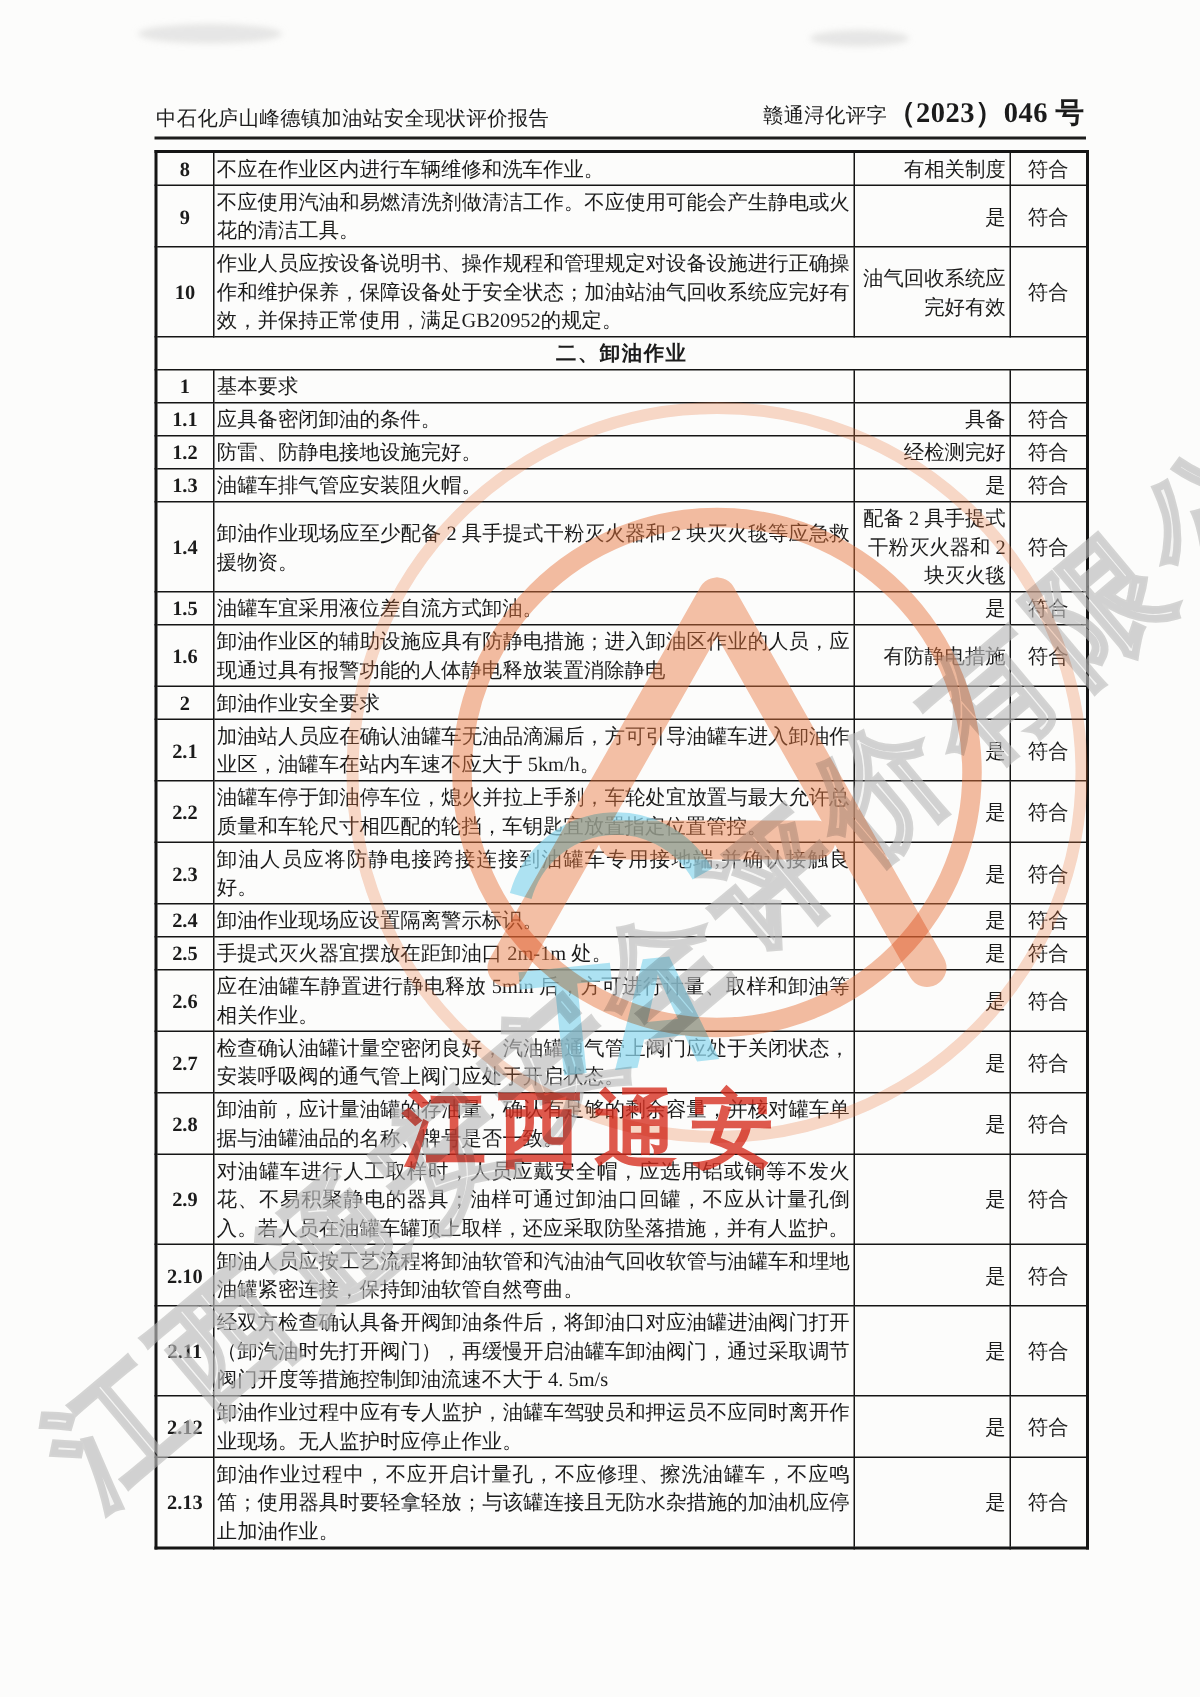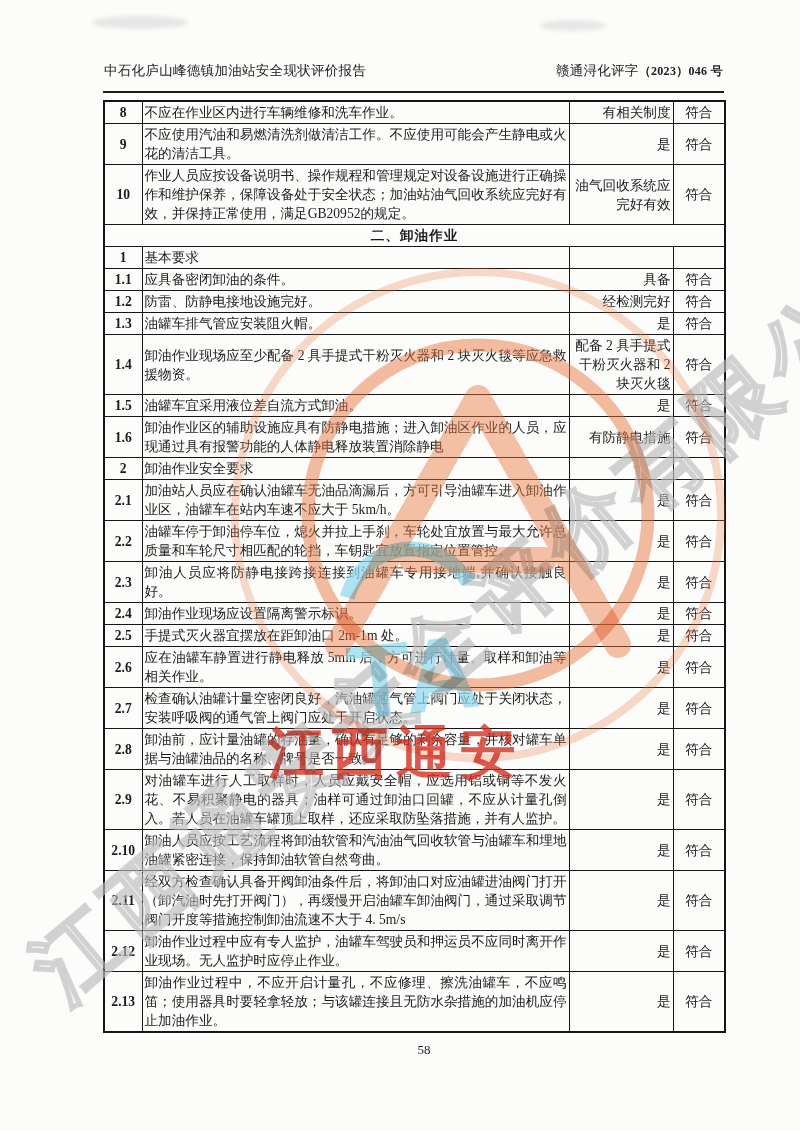--- a/index.html
+++ b/index.html
@@ -8,21 +8,21 @@
     background:#fcfcfb;color:#1b1b1b;
     font-family:"Liberation Serif","DejaVu Serif",serif;
   }
   .page{position:absolute;inset:0;}
   
   .hdr{
     position:absolute;left:104px;top:62px;width:619px;
     display:flex;justify-content:space-between;align-items:flex-end;
     font-size:13.5px;letter-spacing:.3px;z-index:2;
   }
-  .hdr .docnum b{font-size:12px;}
+  .hdr .docnum b{font-size:19px;}
   .hdr-rule{
     position:absolute;left:103px;top:91px;width:621px;height:0;
     border-top:2.5px solid #1d1d1d;z-index:2;
   }
   
   table.chk{
     position:absolute;left:103px;top:100px;width:621px;
     border-collapse:collapse;table-layout:fixed;
     background:transparent;z-index:2;
   }
@@ -228,21 +228,20 @@
         </tr>
         <tr>
           <td class="no-cell">2.13</td>
           <td class="stmt">卸油作业过程中，不应开启计量孔，不应修理、擦洗油罐车，不应鸣笛；使用器具时要轻拿轻放；与该罐连接且无防水杂措施的加油机应停止加油作业。</td>
           <td class="status">是</td>
           <td class="result">符合</td>
         </tr>
       </tbody>
   </table>
 
-  <div class="pageno">58</div>
 
   <div class="wm">
     <div class="smudge s1"></div>
     <div class="smudge s2"></div>
 
     <svg width="800" height="1131" viewBox="0 0 800 1131">
       <g stroke="#e8743c" fill="none">
         <circle cx="478" cy="515" r="170" stroke-width="13" opacity="0.48"></circle>
         <circle cx="478" cy="515" r="243" stroke-width="8" opacity="0.28"></circle>
         <path d="M478,398 L338,645 M478,398 L618,645 M412,560 L544,560" stroke-width="26" opacity="0.45" stroke-linecap="round"></path>

